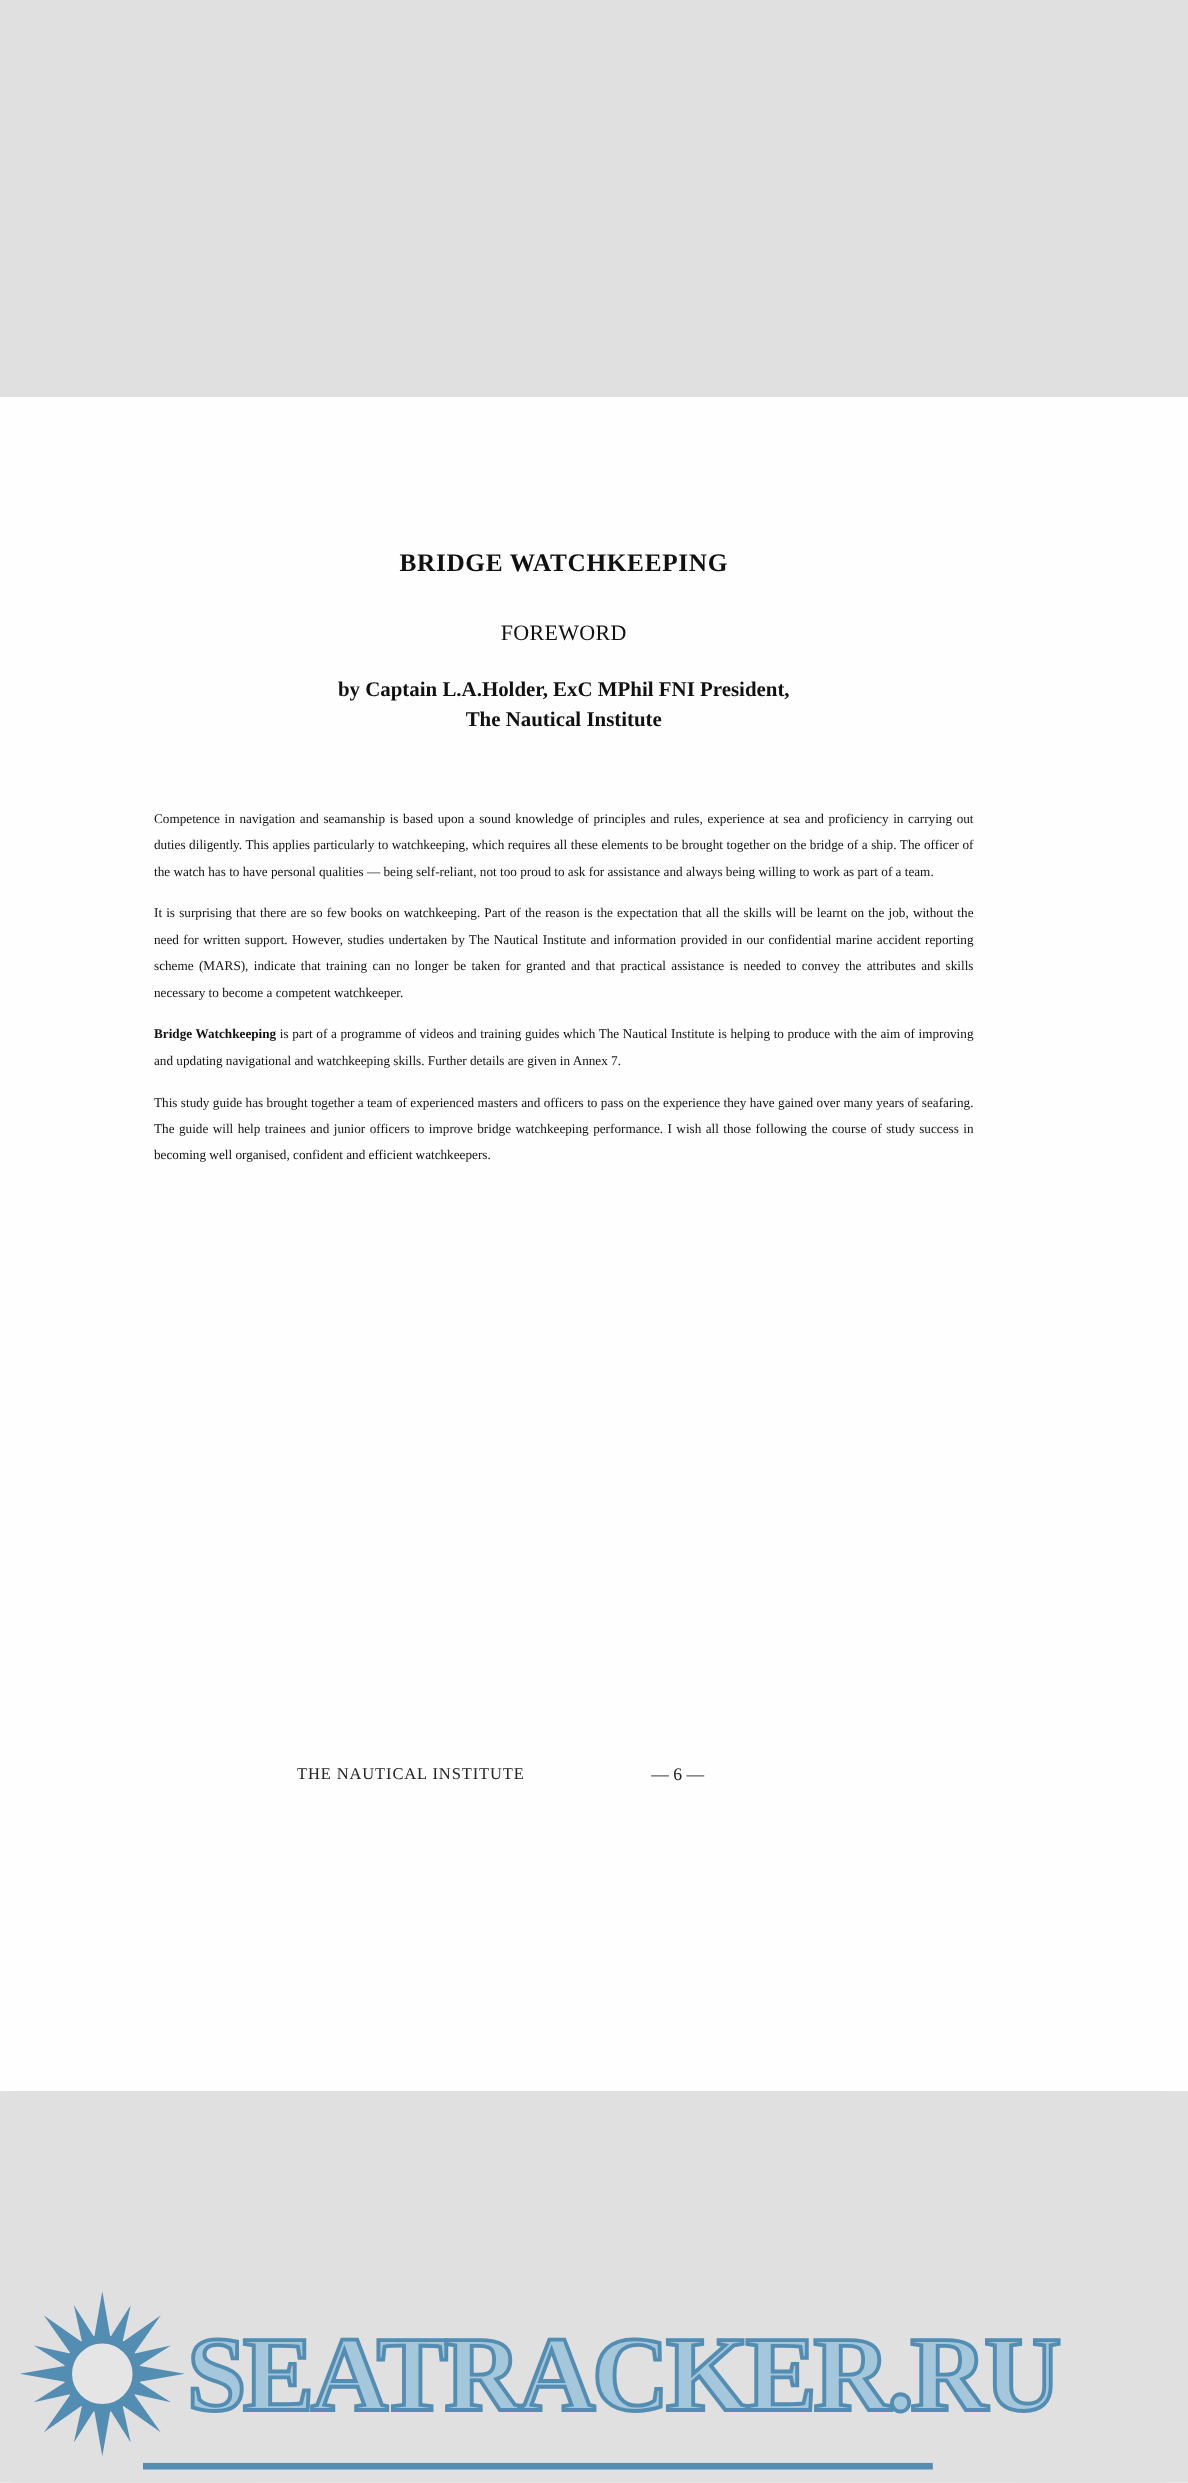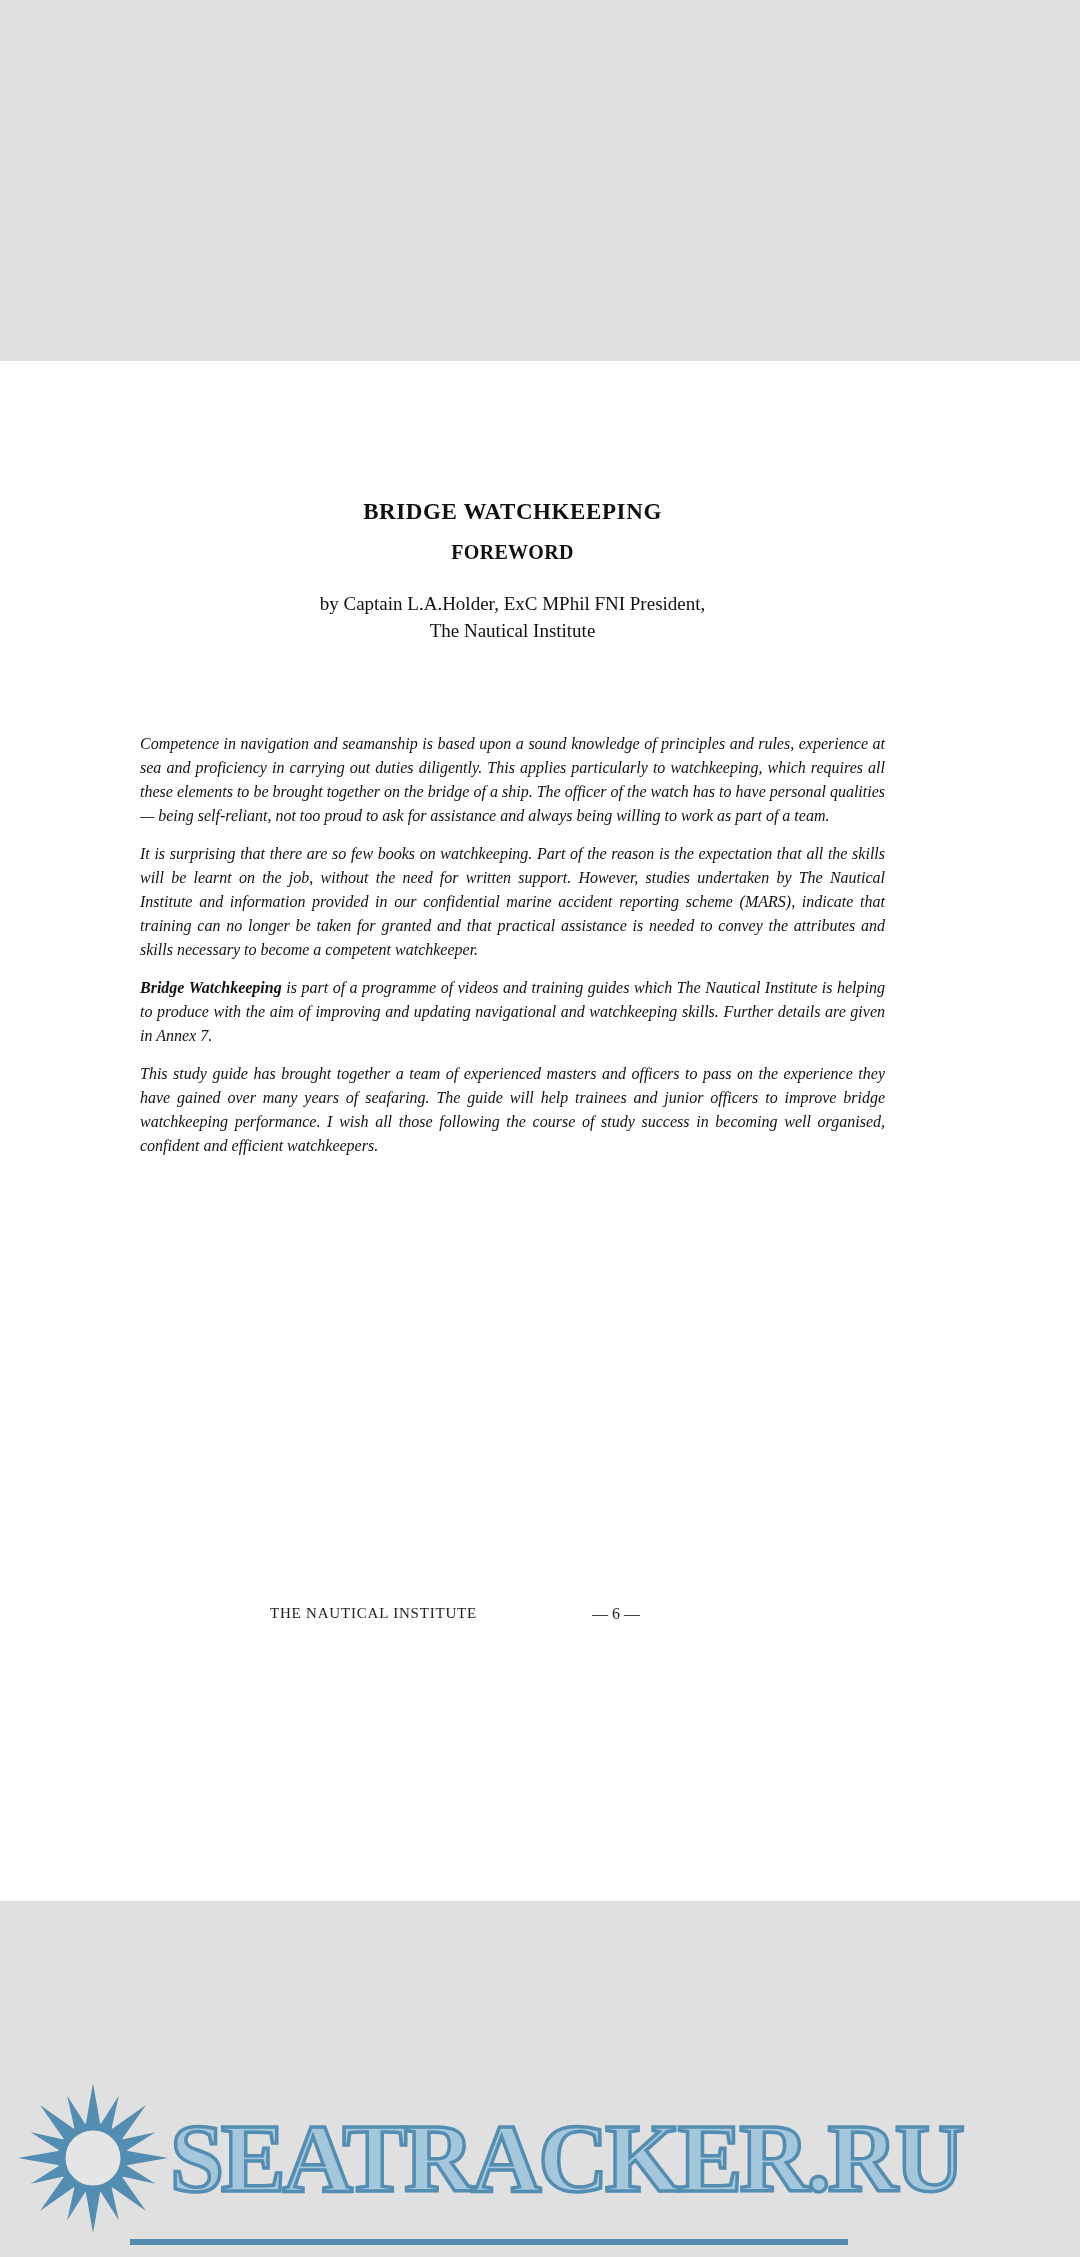--- a/index.html
+++ b/index.html
@@ -31,40 +31,39 @@
   }
 
   .doc-title {
     margin-top: 138px;
     text-align: center;
     font-size: 23px;
     font-weight: bold;
     letter-spacing: 0.6px;
   }
   .doc-section {
-    margin-top: 16px;
+    margin-top: 40px;
     text-align: center;
     font-size: 20px;
-    font-weight: bold;
+    font-weight: normal;
     letter-spacing: 0.3px;
   }
   .byline {
     margin-top: 26px;
     text-align: center;
     font-size: 19px;
-    font-weight: normal;
+    font-weight: bold;
     line-height: 27px;
   }
 
   .body-text {
-    margin-top: 88px;
-    font-size: 16px;
+    margin-top: 64px;
+    font-size: 12px;
     line-height: 24px;
     text-align: justify;
-    font-style: italic;
   }
   .body-text p { margin-bottom: 14px; }
 
   .footer {
     position: absolute;
     top: 1244px; left: 130px; width: 745px;
     font-size: 15px;
     color: #222;
   }
   .footer .publisher { letter-spacing: 0.8px; }

